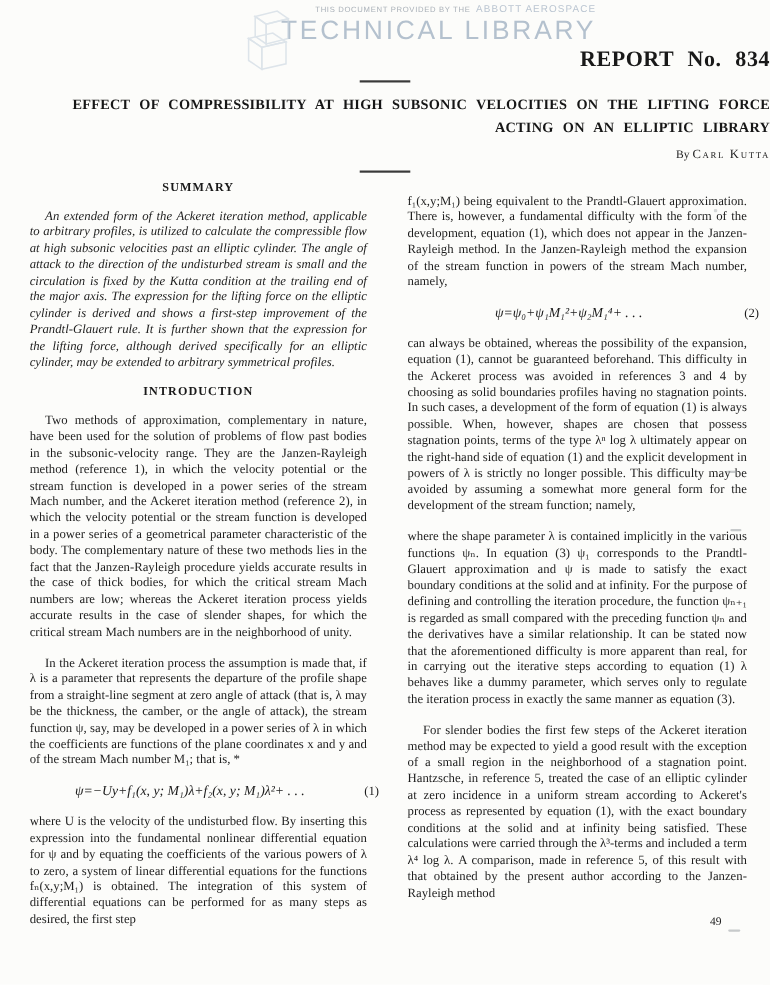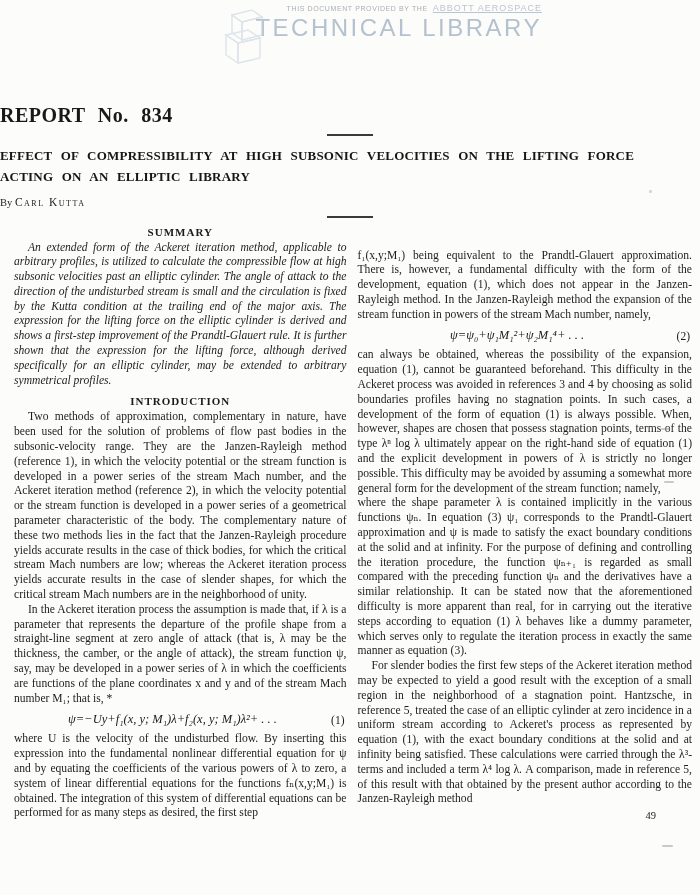--- a/index.html
+++ b/index.html
@@ -9,39 +9,39 @@
     background:#fcfcfa;
     overflow:hidden;
     font-family:"Liberation Serif","DejaVu Serif","DejaVu Sans",serif;
     color:#1d1d1d;
   }
   
   .watermark{position:absolute;top:3px;left:0;width:100%;pointer-events:none;}
   .wm-inner{position:relative;width:332px;margin:0 auto;left:26px;text-align:right;}
   .wm-logo{position:absolute;left:8px;top:4px;opacity:.75;}
   .wm-line1{font-family:"Liberation Sans","DejaVu Sans",sans-serif;font-size:7px;letter-spacing:.6px;color:#a9b0b8;white-space:nowrap;}
-  .wm-line1 .wm-brand{font-size:9px;color:#bac5d1;letter-spacing:1px;text-decoration:underline;}
+  .wm-line1 .wm-brand{font-size:9px;color:#bac5d1;letter-spacing:1px;}
   .wm-line2{font-family:"Liberation Sans","DejaVu Sans",sans-serif;font-size:24px;letter-spacing:2.5px;color:#b4c1ce;white-space:nowrap;margin-top:1px;}
   .wm-line3{font-family:"Liberation Sans","DejaVu Sans",sans-serif;font-size:7.5px;letter-spacing:1px;color:#b9c0c8;margin-top:1px;}
   
-  .header{text-align:left;padding-top:104px;}
+  .header{text-align:right;padding-top:43px;}
   .report-no{margin:0;font-size:20px;font-weight:bold;letter-spacing:.5px;word-spacing:7px;color:#191919;}
   .rule{width:46px;height:2px;background:#3a3a3a;margin:7px auto 9px auto;}
   .paper-title{margin:0;font-size:13px;font-weight:bold;line-height:21px;letter-spacing:.2px;word-spacing:5px;color:#161616;}
   .byline{margin-top:9px;font-size:10.5px;color:#222;}
   .byline .author{font-variant:small-caps;letter-spacing:1.5px;font-size:11.5px;}
   .rule2{width:46px;height:1.5px;background:#3a3a3a;margin:8px auto 0 auto;}
   
-  .columns{display:flex;align-items:flex-end;padding:6px 8px 0 14px;}
+  .columns{display:flex;align-items:flex-start;padding:6px 8px 0 14px;}
   .col{width:333px;}
   .col.right{width:335px;}
   .col-divider{width:1px;background:#555;margin:2px 5px 0 5px;}
   .col h3{margin:2px 0 3px 0;text-align:center;font-size:11px;font-weight:bold;letter-spacing:1px;color:#1a1a1a;}
   .col h3.intro-h{margin-top:7px;}
-  .col p{margin:0;font-size:11.6px;line-height:14.8px;text-align:justify;color:#1d1d1d;}
+  .col p{margin:13px;font-size:11.6px;line-height:14.8px;text-align:justify;color:#1d1d1d;}
   .col p.italic{font-style:italic;}
   .col p.indent{text-indent:14px;}
   .equation{display:flex;align-items:center;margin:6px 0 5px 0;}
   .eq-body{flex:1;text-align:center;font-style:italic;font-size:12.5px;color:#1b1b1b;}
   .eq-num{font-style:normal;font-size:11.5px;padding-right:2px;color:#1b1b1b;}
   .page-number{text-align:right;padding-right:36px;margin-top:3px;font-size:10.5px;color:#222;}
   
   .artifact{position:absolute;background:#9aa0a4;opacity:.55;border-radius:1px;}
   .a1{left:661px;top:428px;width:9px;height:2px;}
   .a2{left:664px;top:481px;width:10px;height:2px;}

